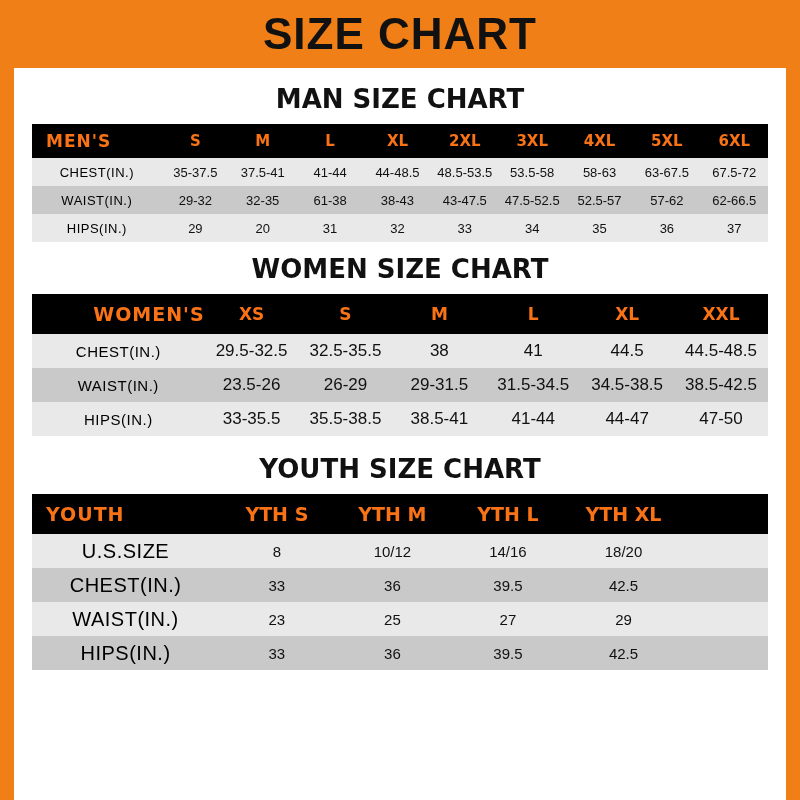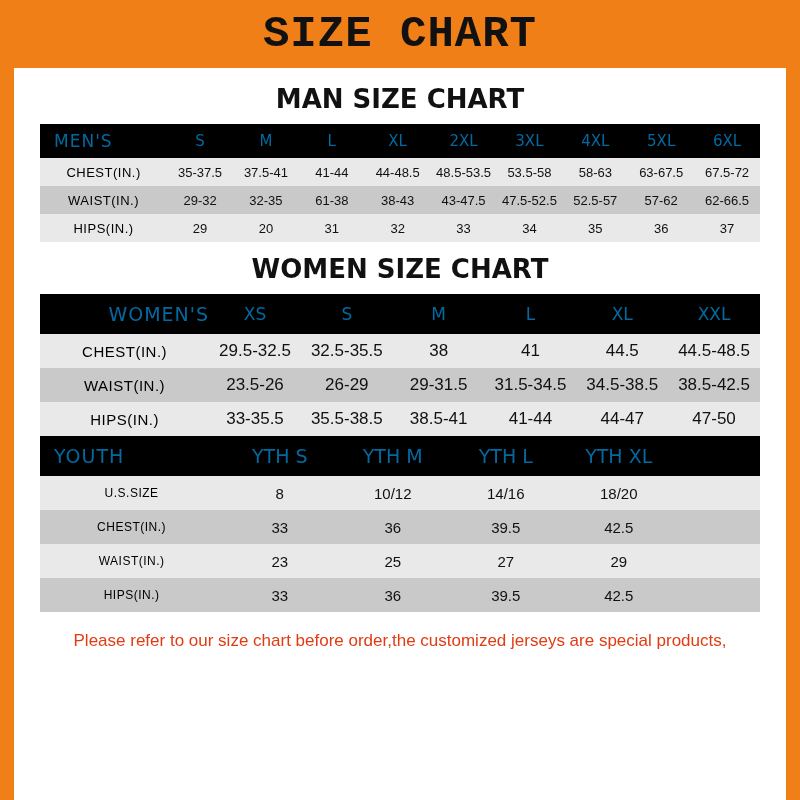--- a/index.html
+++ b/index.html
@@ -25,29 +25,29 @@
   .banner {
     height: 68px;
     background: #ef7f16;
     display: flex;
     align-items: center;
     justify-content: center;
     margin-left: -14px;
     margin-right: -14px;
   }
   .banner-title {
-    font-family: Liberation Mono, monospace;
+    font-family: Liberation Sans, sans-serif;
     font-weight: bold;
     font-size: 44px;
     letter-spacing: 1px;
     color: #111;
     line-height: 1;
   }
   .content {
-    padding: 0 26px;
+    padding: 0 18px;
   }
   .section-title {
     text-align: center;
     font-family: "DejaVu Sans", sans-serif;
     font-weight: bold;
     font-size: 26px;
     color: #111;
     letter-spacing: 0px;
   }
   .t-man { margin: 16px 0 10px; }
@@ -64,23 +64,23 @@
     text-align: center;
     font-family: "Liberation Sans", sans-serif;
     color: #111;
     padding: 0;
   }
   
   table.chart thead tr {
     background: #000;
   }
   table.chart thead th {
-    color: #0369a1;
+    color: #f97316;
     font-size: 15px;
-    font-weight: normal;
+    font-weight: bold;
     height: 34px;
     font-family: "DejaVu Sans", sans-serif;
   }
   table.chart thead th.rowlabel {
     text-align: left;
     padding-left: 14px;
     font-size: 17px;
     letter-spacing: 1px;
   }
   table.chart tbody td {
@@ -98,21 +98,21 @@
 
   
   #women-table thead th { height: 40px; font-size: 17px; }
   #women-table thead th.rowlabel { font-size: 19px; text-align: right; }
   #women-table tbody td { height: 34px; font-size: 17px; }
   #women-table tbody td.rowlabel { font-size: 15px; }
 
   #youth-table thead th { height: 40px; font-size: 19px; }
   #youth-table thead th.rowlabel { font-size: 19px; }
   #youth-table tbody td { height: 34px; font-size: 15px; }
-  #youth-table tbody td.rowlabel { font-size: 12px; }
+  #youth-table tbody td.rowlabel { font-size: 20px; }
 
   .notice {
     margin-top: 18px;
     text-align: center;
     color: #e23b12;
     font-size: 17px;
     line-height: 1.35;
     font-family: "Liberation Sans", sans-serif;
   }
   .notice div { white-space: nowrap; }
@@ -223,20 +223,21 @@
           <td>33-35.5</td>
           <td>35.5-38.5</td>
           <td>38.5-41</td>
           <td>41-44</td>
           <td>44-47</td>
           <td>47-50</td>
         </tr>
       </tbody>
     </table>
 
+    <div class="section-title t-youth">YOUTH SIZE CHART</div>
 
     <table class="chart" id="youth-table">
       <thead>
         <tr>
           <th class="rowlabel" style="width:24%">YOUTH</th>
           <th style="width:16%">YTH S</th>
           <th style="width:16%">YTH M</th>
           <th style="width:16%">YTH L</th>
           <th style="width:16%">YTH XL</th>
           <th style="width:12%"></th>
@@ -272,17 +273,16 @@
           <td>33</td>
           <td>36</td>
           <td>39.5</td>
           <td>42.5</td>
           <td></td>
         </tr>
       </tbody>
     </table>
 
     <div class="notice">
-      <div>Please refer to our size chart before order,the customized jerseys are special products,</div>
     </div>
 
   </div>
 </div>
 
 </body></html>

